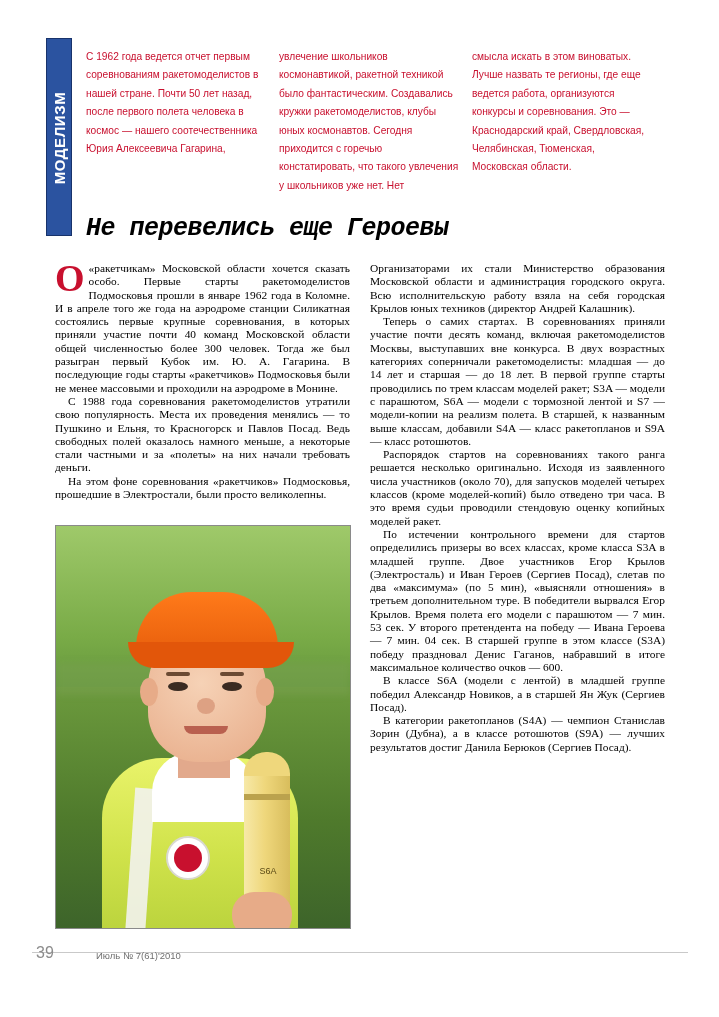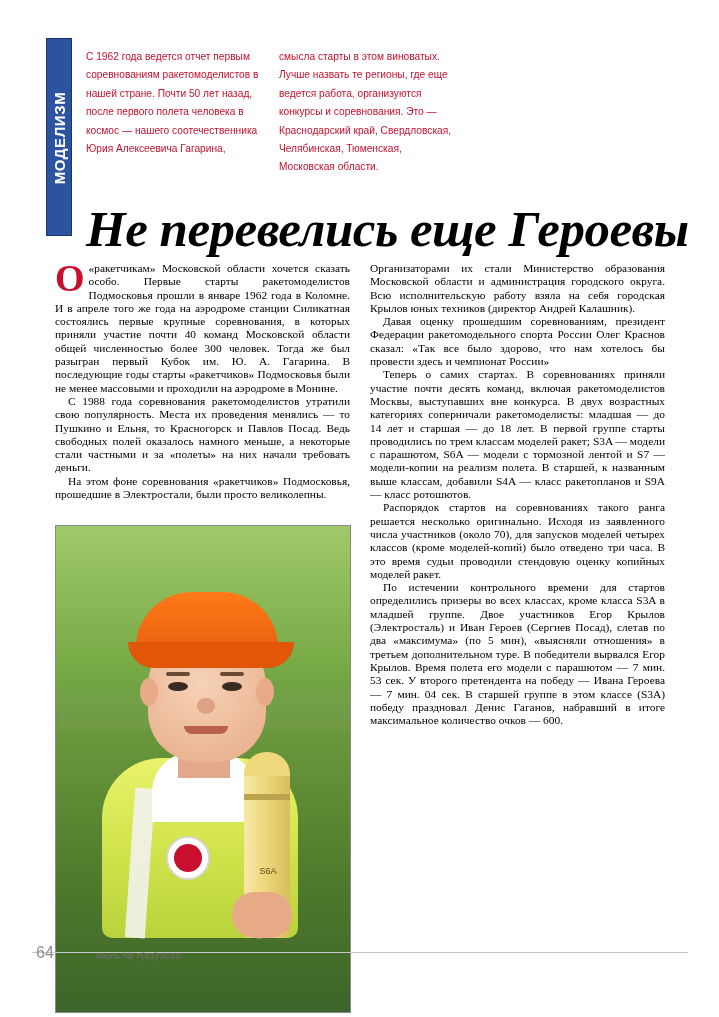--- a/index.html
+++ b/index.html
@@ -53,29 +53,28 @@
     line-height: 18.4px;
   }
   #deck .dcol { width: 180px; }
   #deck .dcol p { margin: 0; }
 
   
   #headline {
     position: absolute;
     left: 86px; top: 208px;
     width: 600px;
-    font-family: Liberation Serif, serif;
+    font-family: Liberation Mono, monospace;
     font-weight: bold;
     font-style: italic;
-    font-size: 51px;
+    font-size: 25px;
     line-height: 42px;
     letter-spacing: -0.5px;
     color: #000;
     white-space: nowrap;
-    text-align: right;
   }
 
   
   #body-cols {
     position: absolute;
     left: 55px; top: 262px;
     width: 610px;
     display: flex;
     gap: 20px;
   }
@@ -99,21 +98,21 @@
     font-size: 38px;
     line-height: 31px;
     color: #c8102e;
     padding: 1px 4px 0 0;
   }
 
   
   #photo {
     position: absolute;
     left: 55px; top: 525px;
-    width: 296px; height: 488px;
+    width: 296px; height: 404px;
     border: 1px solid #8a8a8a;
     overflow: hidden;
     background: #6f9b3f;
   }
   #photo .sky {
     position: absolute; left:0; top:0; width:100%; height:46%;
     background: linear-gradient(#9fc96a, #79ab47 60%, #5d8f39);
   }
   #photo .ground {
     position: absolute; left:0; top:40%; width:100%; height:60%;
@@ -220,40 +219,44 @@
 
 <div id="side-tab">
   <div class="vtext">МОДЕЛИЗМ</div>
 </div>
 
 <div id="deck">
   <div class="dcol">
     <p>С 1962 года ведется отчет первым соревнованиям ракетомоделистов в нашей стране. Почти 50 лет назад, после первого полета человека в космос — нашего соотечественника Юрия Алексеевича Гагарина,</p>
   </div>
   <div class="dcol">
-    <p>смысла старты в этом виноватых. Лучше назвать те регионы, где еще ведется работа, организуются конкурсы и соревнования. Это — Краснодарский край, Свердловская, Челябинская, Тюменская, Московская области.</p>
+    <p>увлечение школьников космонавтикой, ракетной техникой было фантастическим. Создавались кружки ракетомоделистов, клубы юных космонавтов. Сегодня приходится с горечью констатировать, что такого увлечения у школьников уже нет. Нет</p>
+  </div>
+  <div class="dcol">
+    <p>смысла искать в этом виноватых. Лучше назвать те регионы, где еще ведется работа, организуются конкурсы и соревнования. Это — Краснодарский край, Свердловская, Челябинская, Тюменская, Московская области.</p>
   </div>
 </div>
 
 <div id="headline">Не перевелись еще Героевы</div>
 
 <div id="body-cols">
 
   <div class="bcol">
     <p class="noind"><span class="dropcap">О</span><span>«ракетчикам» Московской области хочется сказать особо. Первые старты ракетомоделистов Подмосковья прошли в январе 1962 года в Коломне. И в апреле того же года на аэродроме станции Силикатная состоялись первые крупные соревнования, в которых приняли участие почти 40 команд Московской области общей численностью более 300 человек. Тогда же был разыгран первый Кубок им. Ю. А. Гагарина. В последующие годы старты «ракетчиков» Подмосковья были не менее массовыми и проходили на аэродроме в Монине.</span></p>
     <p>С 1988 года соревнования ракетомоделистов утратили свою популярность. Места их проведения менялись — то Пушкино и Ельня, то Красногорск и Павлов Посад. Ведь свободных полей оказалось намного меньше, а некоторые стали частными и за «полеты» на них начали требовать деньги.</p>
     <p>На этом фоне соревнования «ракетчиков» Подмосковья, прошедшие в Электростали, были просто великолепны.</p>
   </div>
 
   <div class="bcol">
     <p class="noind">Организаторами их стали Министерство образования Московской области и администрация городского округа. Всю исполнительскую работу взяла на себя городская Крылов юных техников (директор Андрей Калашник).</p>
-    <p>Давая оценку прошедшим соревнованиям, президент Федерации ракетомодельного спорта России Олег Краснов сказал: «Так все было здорово, что нам хотелось бы провести здесь и чемпионат России»</p>
     <p>Теперь о самих стартах. В соревнованиях приняли участие почти десять команд, включая ракетомоделистов Москвы, выступавших вне конкурса. В двух возрастных категориях соперничали ракетомоделисты: младшая — до 14 лет и старшая — до 18 лет. В первой группе старты проводились по трем классам моделей ракет; S3A — модели с парашютом, S6A — модели с тормозной лентой и S7 — модели-копии на реализм полета. В старшей, к названным выше классам, добавили S4A — класс ракетопланов и S9A — класс ротошютов.</p>
     <p>Распорядок стартов на соревнованиях такого ранга решается несколько оригинально. Исходя из заявленного числа участников (около 70), для запусков моделей четырех классов (кроме моделей-копий) было отведено три часа. В это время судьи проводили стендовую оценку копийных моделей ракет.</p>
     <p>По истечении контрольного времени для стартов определились призеры во всех классах, кроме класса S3A в младшей группе. Двое участников Егор Крылов (Электросталь) и Иван Героев (Сергиев Посад), слетав по два «максимума» (по 5 мин), «выясняли отношения» в третьем дополнительном туре. В победители вырвался Егор Крылов. Время полета его модели с парашютом — 7 мин. 53 сек. У второго претендента на победу — Ивана Героева — 7 мин. 04 сек. В старшей группе в этом классе (S3A) победу праздновал Денис Гаганов, набравший в итоге максимальное количество очков — 600.</p>
+    <p>В классе S6A (модели с лентой) в младшей группе победил Александр Новиков, а в старшей Ян Жук (Сергиев Посад).</p>
+    <p>В категории ракетопланов (S4A) — чемпион Станислав Зорин (Дубна), а в классе ротошютов (S9A) — лучших результатов достиг Данила Берюков (Сергиев Посад).</p>
   </div>
 
 </div>
 
 <div id="photo">
   <div class="sky"></div>
   <div class="ground"></div>
   <div class="blur-band"></div>
   <div class="vest"></div>
   <div class="vest-strip-l"></div>
@@ -274,14 +277,14 @@
   <div class="badge"></div>
   <div class="badge-in"></div>
   <div class="rocket"></div>
   <div class="rocket-tip"></div>
   <div class="rocket-band"></div>
   <div class="rocket-label">S6A</div>
   <div class="hand"></div>
 </div>
 
 <div id="footer-rule"></div>
-<div id="folio">64</div>
+<div id="folio">39</div>
 <div id="footer-text">Июль № 7(61)'2010</div>
 
 </body></html>

